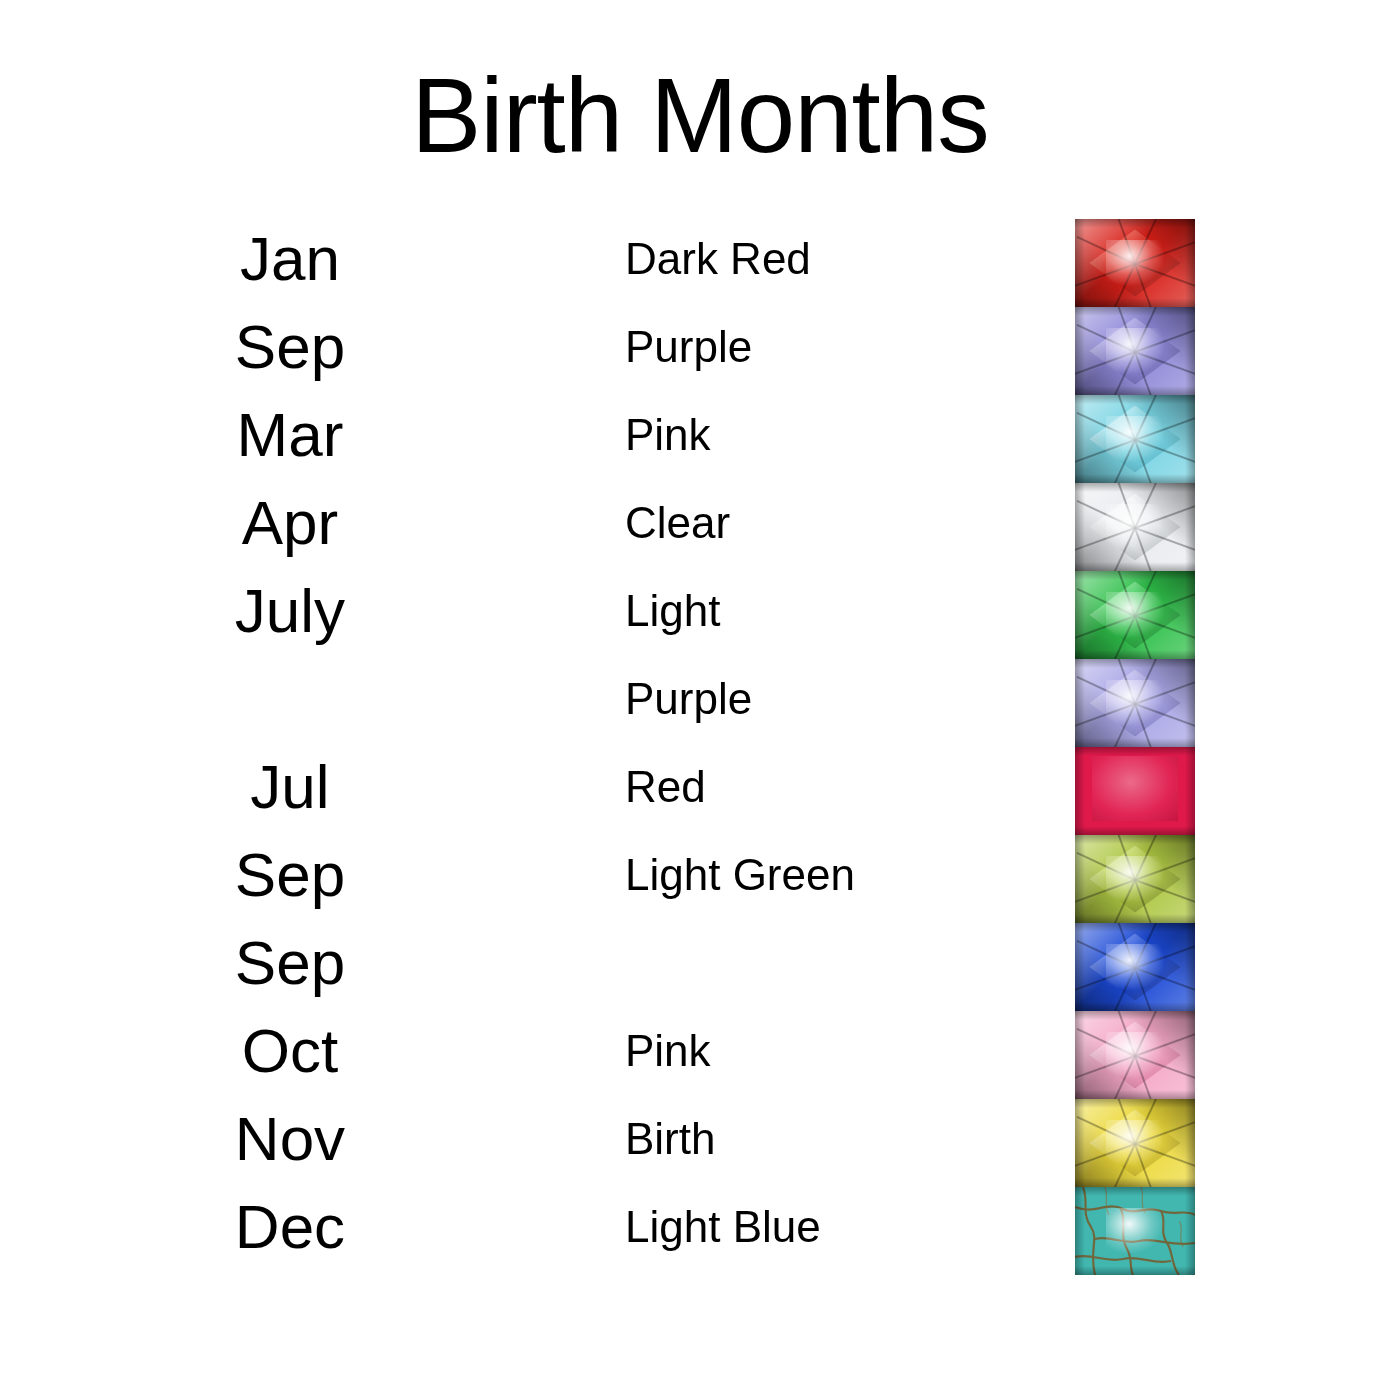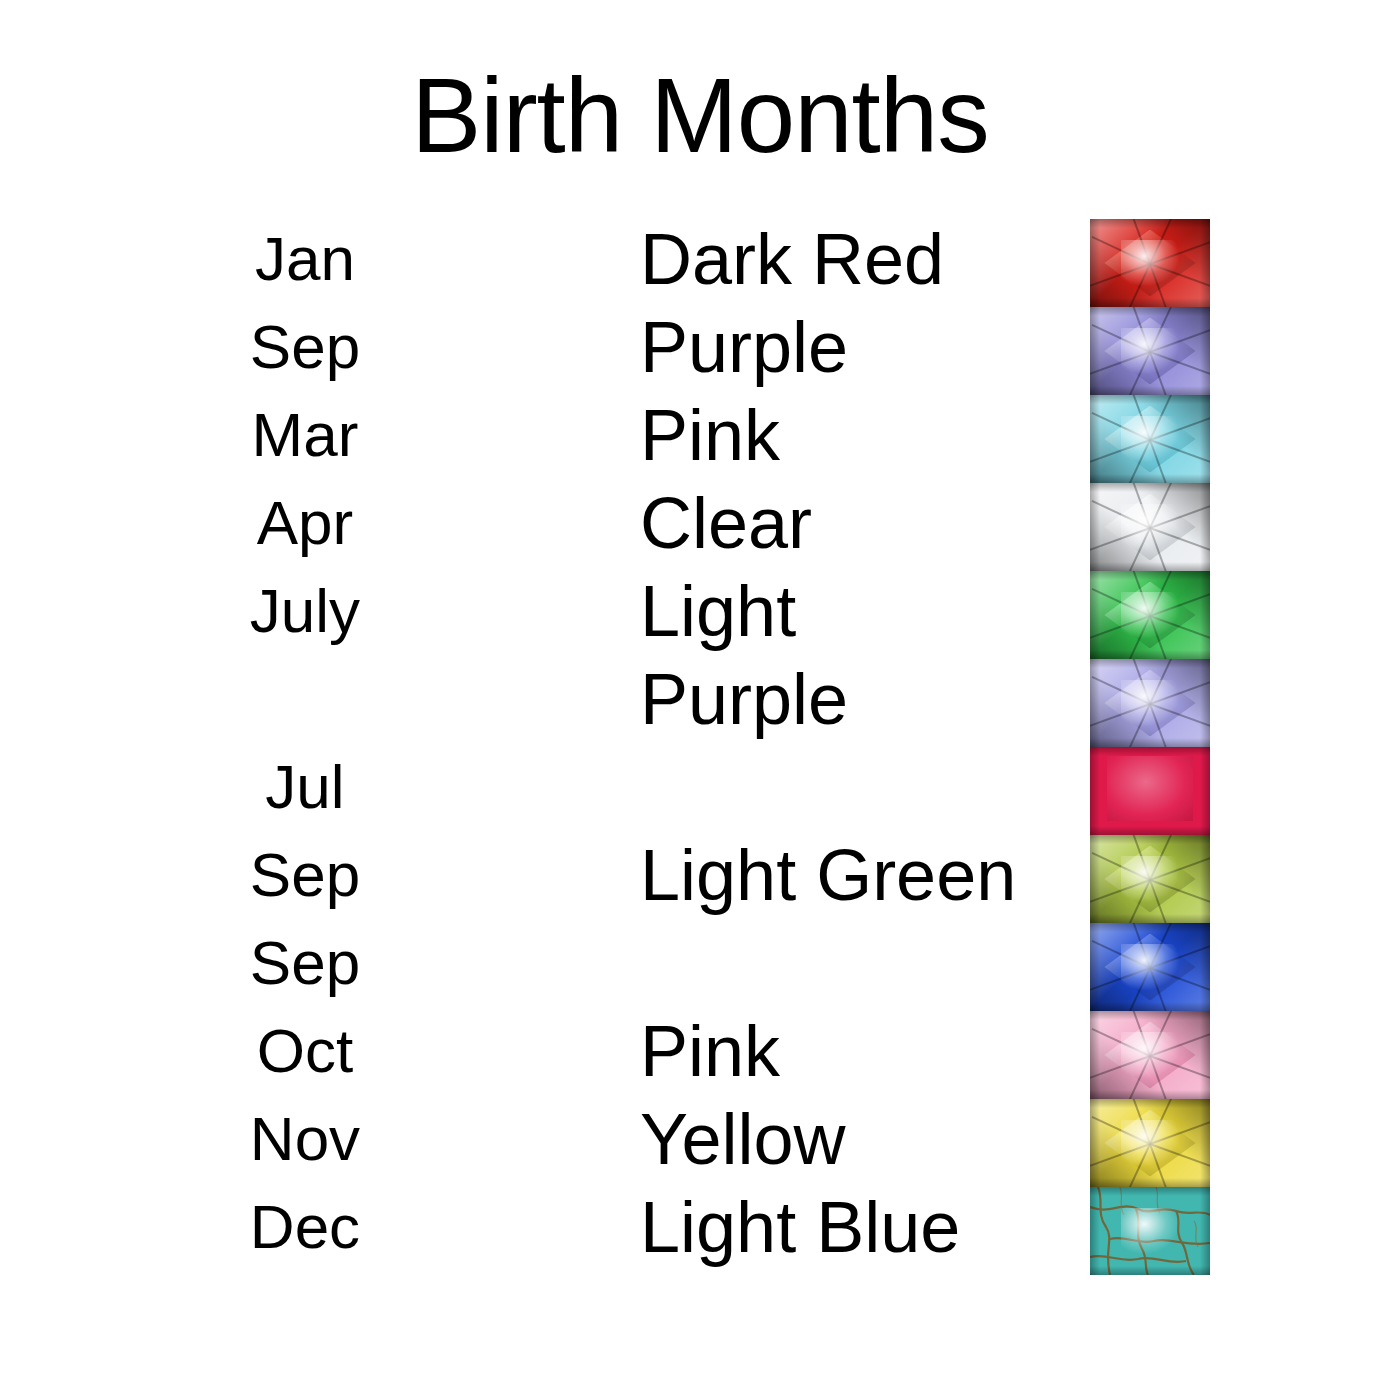--- a/index.html
+++ b/index.html
@@ -34,35 +34,34 @@
   }
   .table {
     position: absolute;
     top: 215px;
     left: 0;
     width: 1400px;
   }
   .row {
     height: 88px;
     position: relative;
-    margin-left: 15px;
   }
   .cell-month {
     position: absolute;
     left: 150px;
     width: 280px;
     text-align: center;
     font-size: 62px;
     line-height: 88px;
     white-space: nowrap;
   }
   .cell-color {
     position: absolute;
     left: 625px;
-    font-size: 72px;
+    font-size: 44px;
     line-height: 88px;
     white-space: nowrap;
   }
   .cell-gem {
     position: absolute;
     left: 1075px;
     top: 4px;
     width: 120px;
     height: 88px;
   }
@@ -291,20 +290,21 @@
               <span style="transform:rotate(340deg)"></span>
             </div>
           <div class="facet-c"></div>
             <div class="facet-d"></div>
         </div>
       </div>
     </div>
 
     <div class="row">
       <div class="cell-month">Jul</div>
+      <div class="cell-color">Red</div>
       <div class="cell-gem">
         <div class="gem flat" style="--c1:#e0194b; --c2:#f26a8c; --c3:#96062c;">
           <div class="base"></div>
             <div class="facet-c"></div>
             <div class="facet-d"></div>
         </div>
       </div>
     </div>
 
     <div class="row">
@@ -373,21 +373,21 @@
               <span style="transform:rotate(340deg)"></span>
             </div>
           <div class="facet-c"></div>
             <div class="facet-d"></div>
         </div>
       </div>
     </div>
 
     <div class="row">
       <div class="cell-month">Nov</div>
-      <div class="cell-color">Yellow</div>
+      <div class="cell-color">Birth</div>
       <div class="cell-gem">
         <div class="gem" style="--c1:#ecd93a; --c2:#fbf4a6; --c3:#9c8a06;">
           <div class="base"></div>
             <div class="facet-b"></div>
             <div class="facet-a"></div>
           <div class="spokes">
               <span style="transform:rotate(20deg)"></span>
               <span style="transform:rotate(70deg)"></span>
               <span style="transform:rotate(115deg)"></span>
               <span style="transform:rotate(160deg)"></span>

